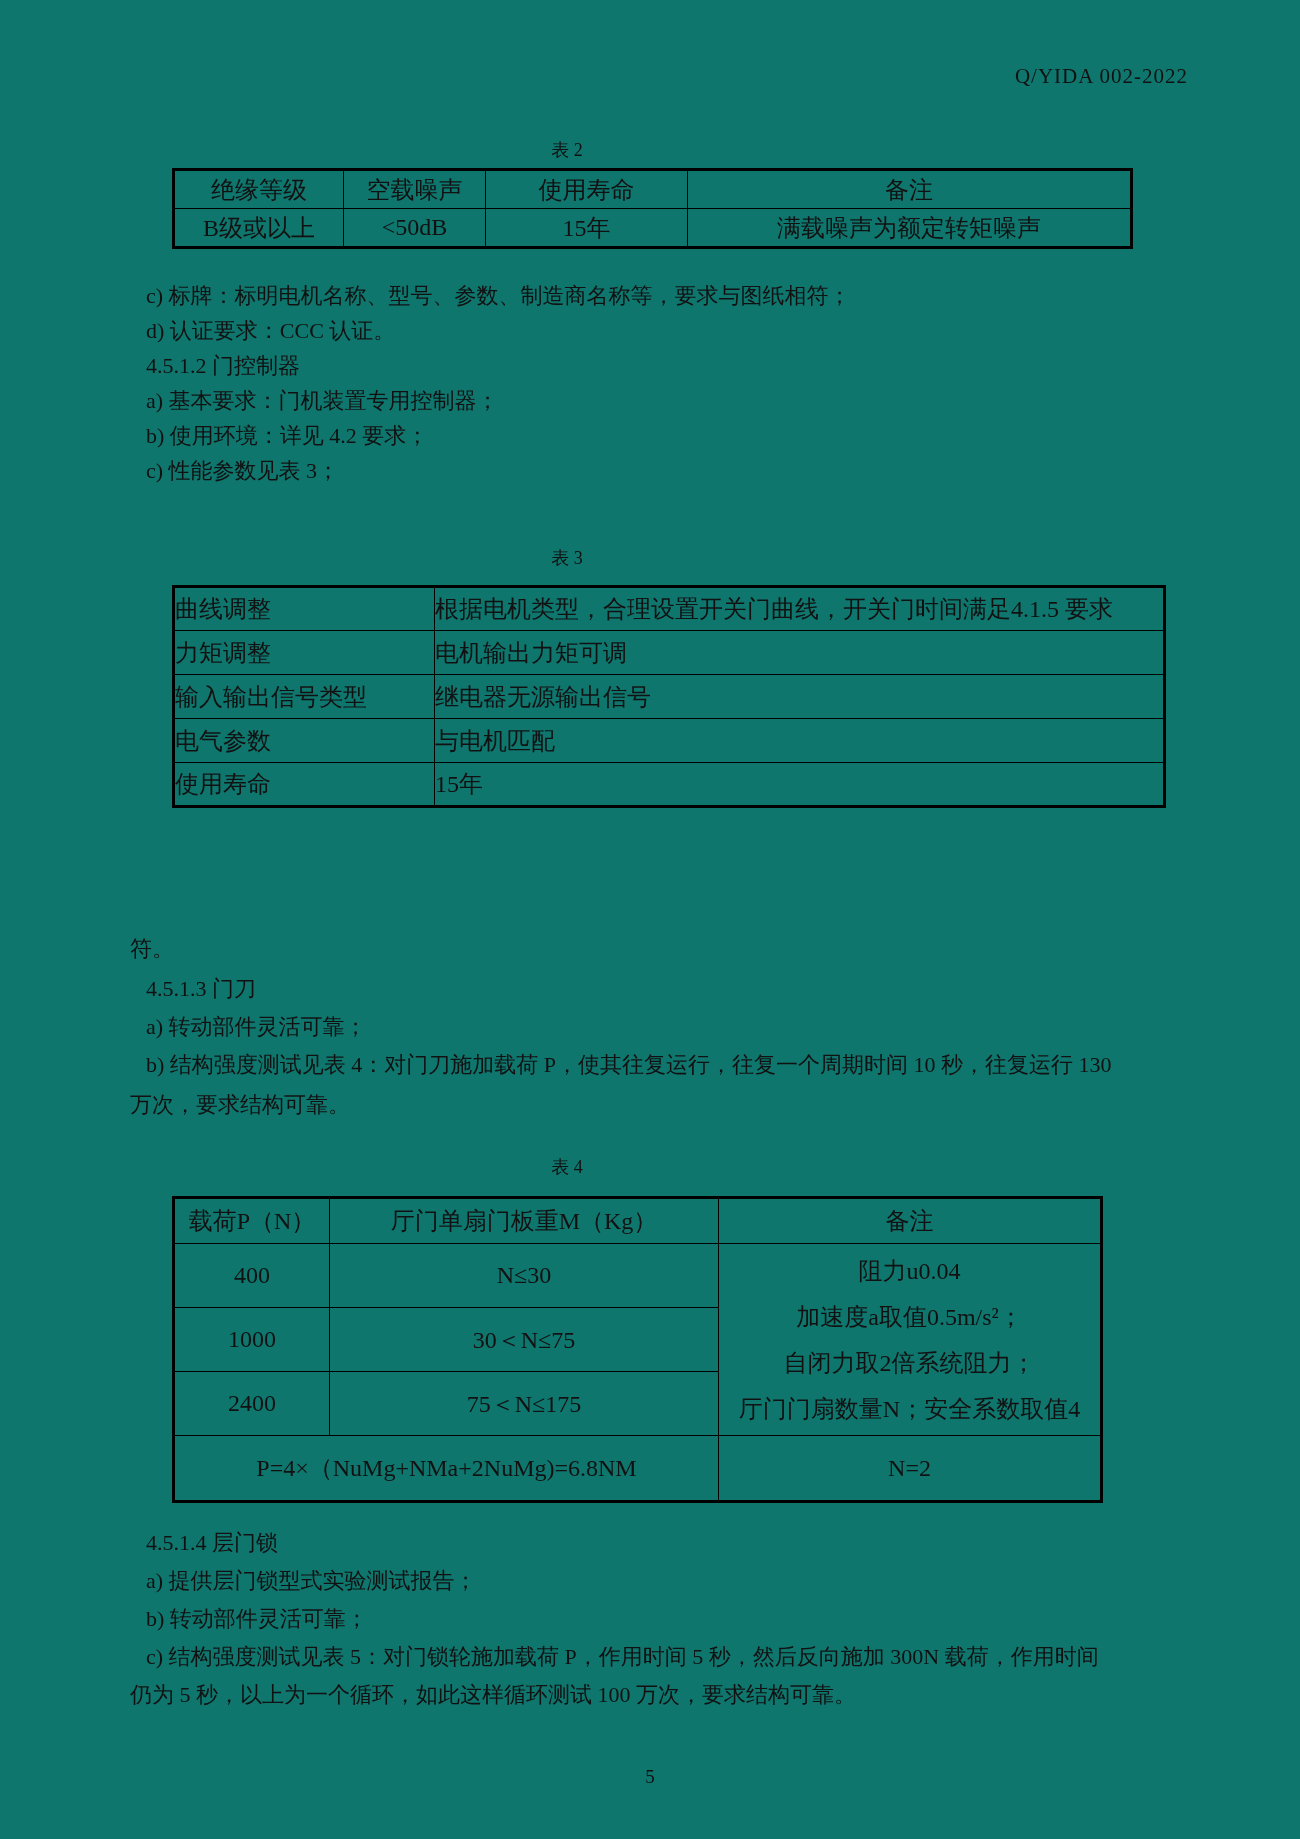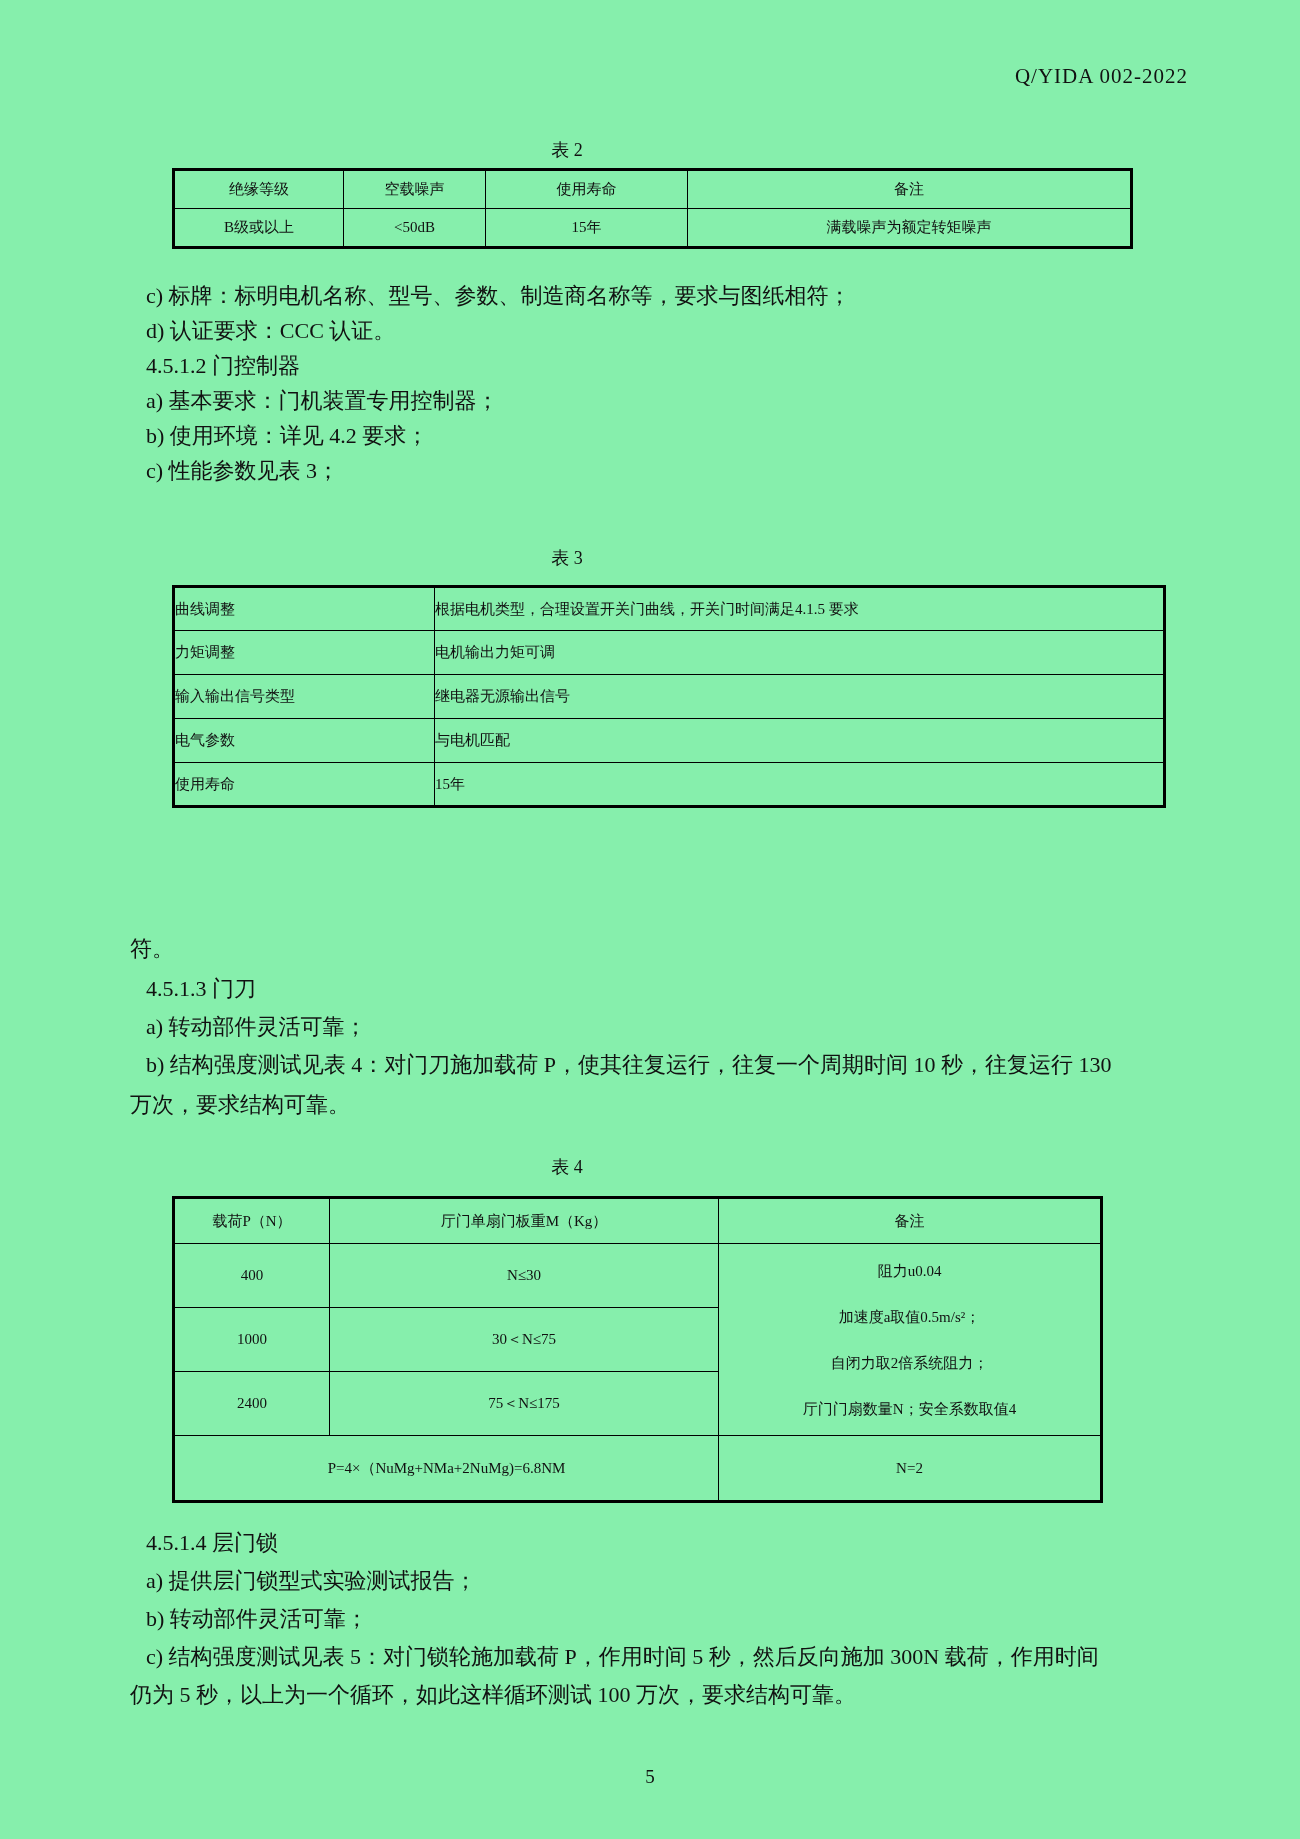--- a/index.html
+++ b/index.html
@@ -1,20 +1,20 @@
 <!DOCTYPE html>
 <html><head>
 <meta charset="utf-8">
 <style>
   html,body { margin:0; padding:0; background:#e8e8e8; }
   .page {
     position:relative;
     width:1300px; height:1839px;
     margin:0 auto;
-    background:#86efac;
+    background:#0f766e;
     color:#111111;
     font-family:"Liberation Serif","DejaVu Serif",serif;
     overflow:hidden;
   }
   .abs { position:absolute; }
   .doc-header {
     top:64px; right:112px;
     font-size:21px;
     letter-spacing:1px;
     font-family:"Liberation Serif","DejaVu Serif",serif;
@@ -27,21 +27,21 @@
   .pline {
     left:130px;
     font-size:22px;
     white-space:nowrap;
   }
   .pline.indent { left:146px; }
   table.doc {
     position:absolute;
     border-collapse:collapse;
     table-layout:fixed;
-    font-size:15px;
+    font-size:24px;
     color:#111111;
     border-radius:20px;
   }
   table.doc td {
     border:1px solid #000;
     padding:0;
     vertical-align:middle;
   }
   table.doc { border:3px solid #000; }
   td.center { text-align:center; }

